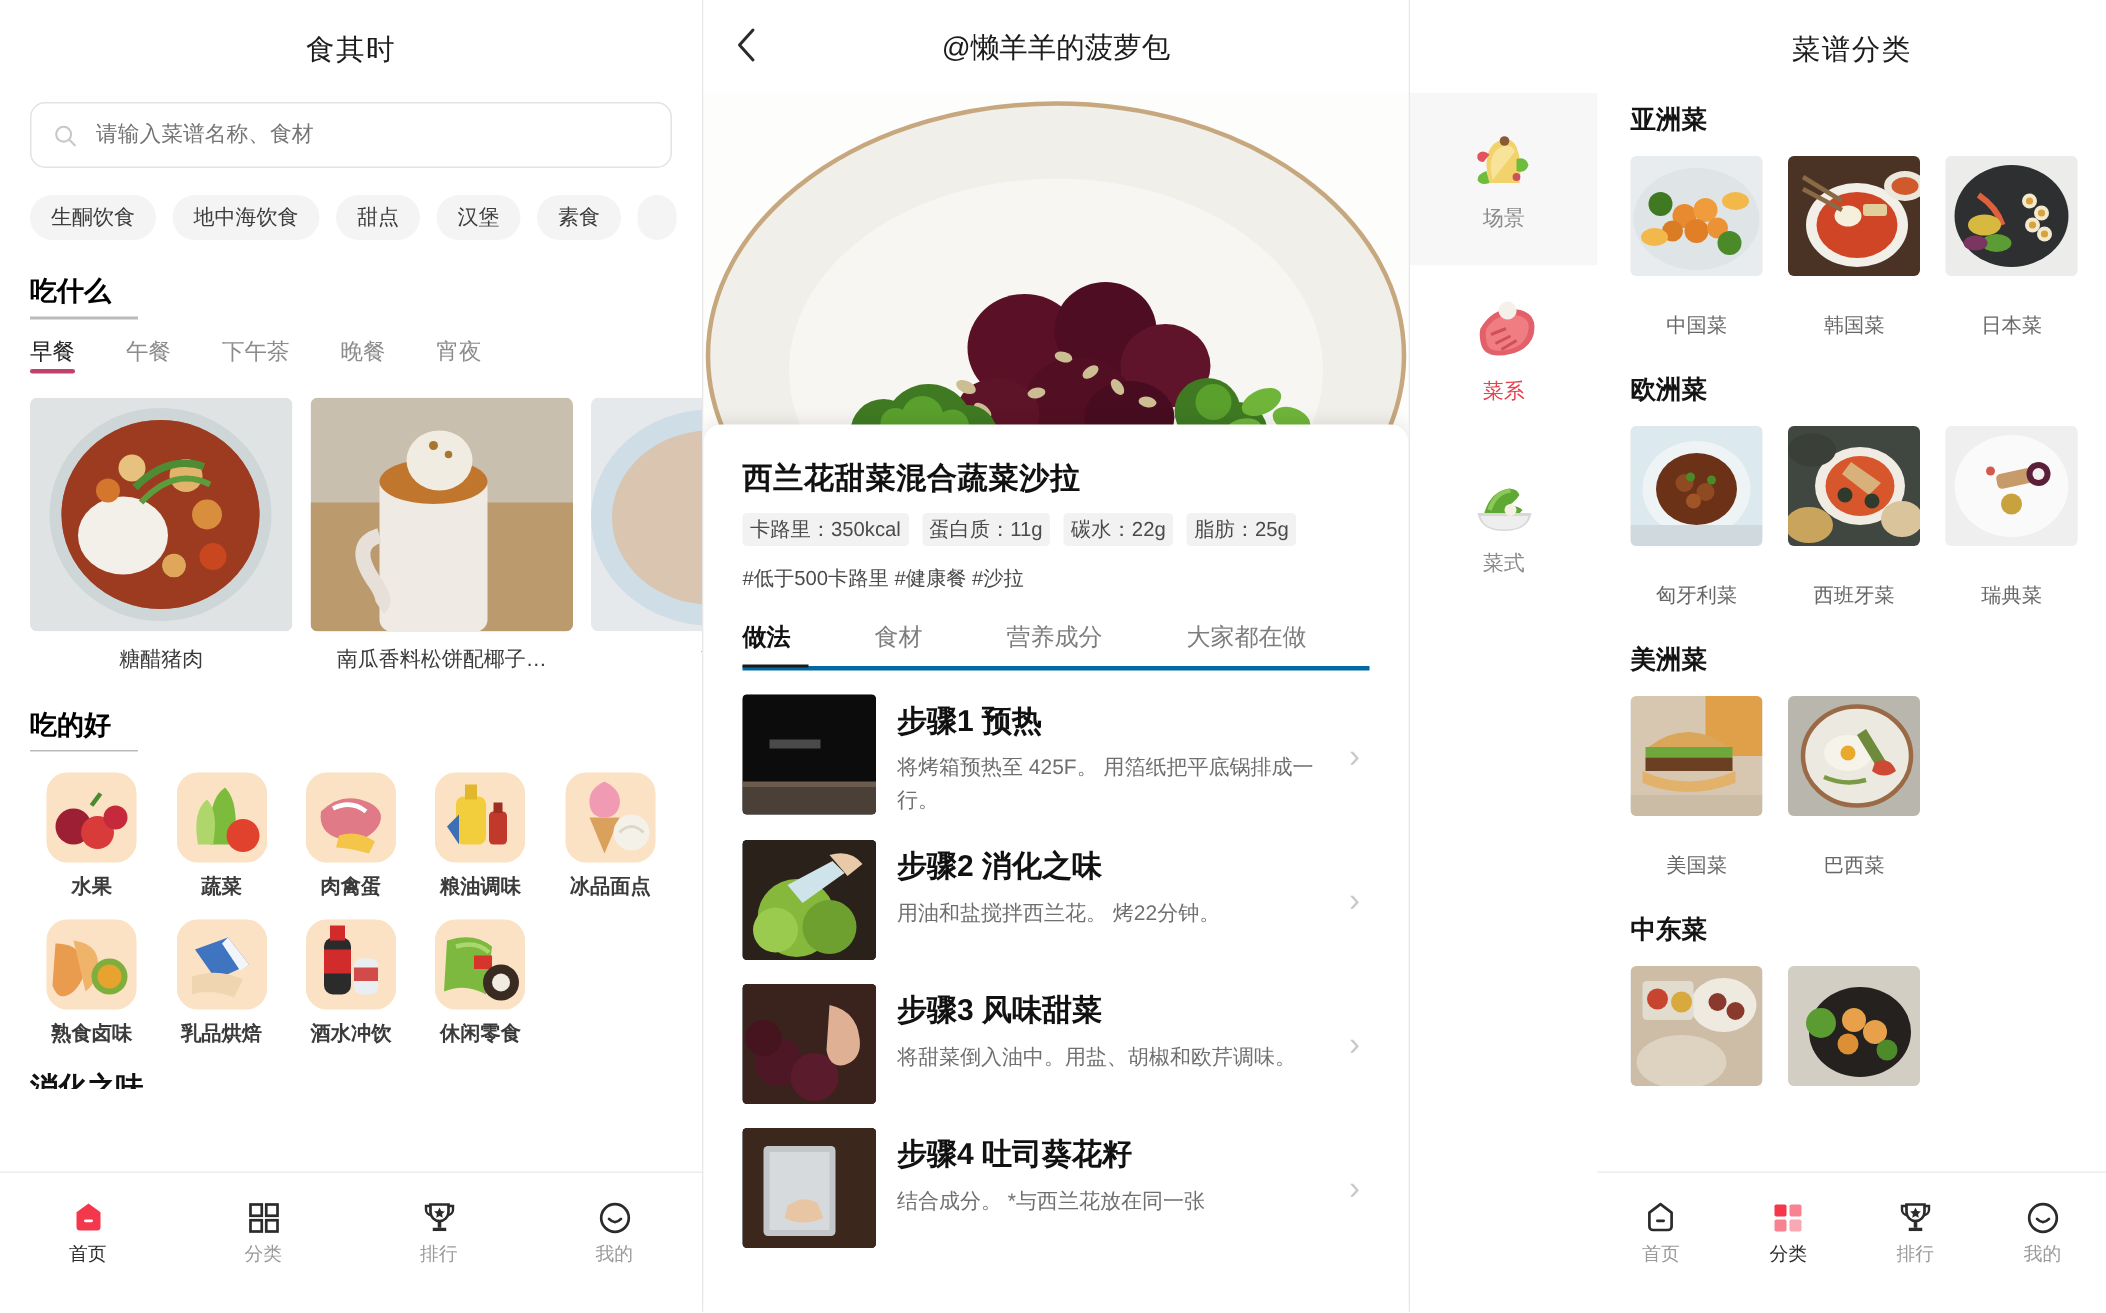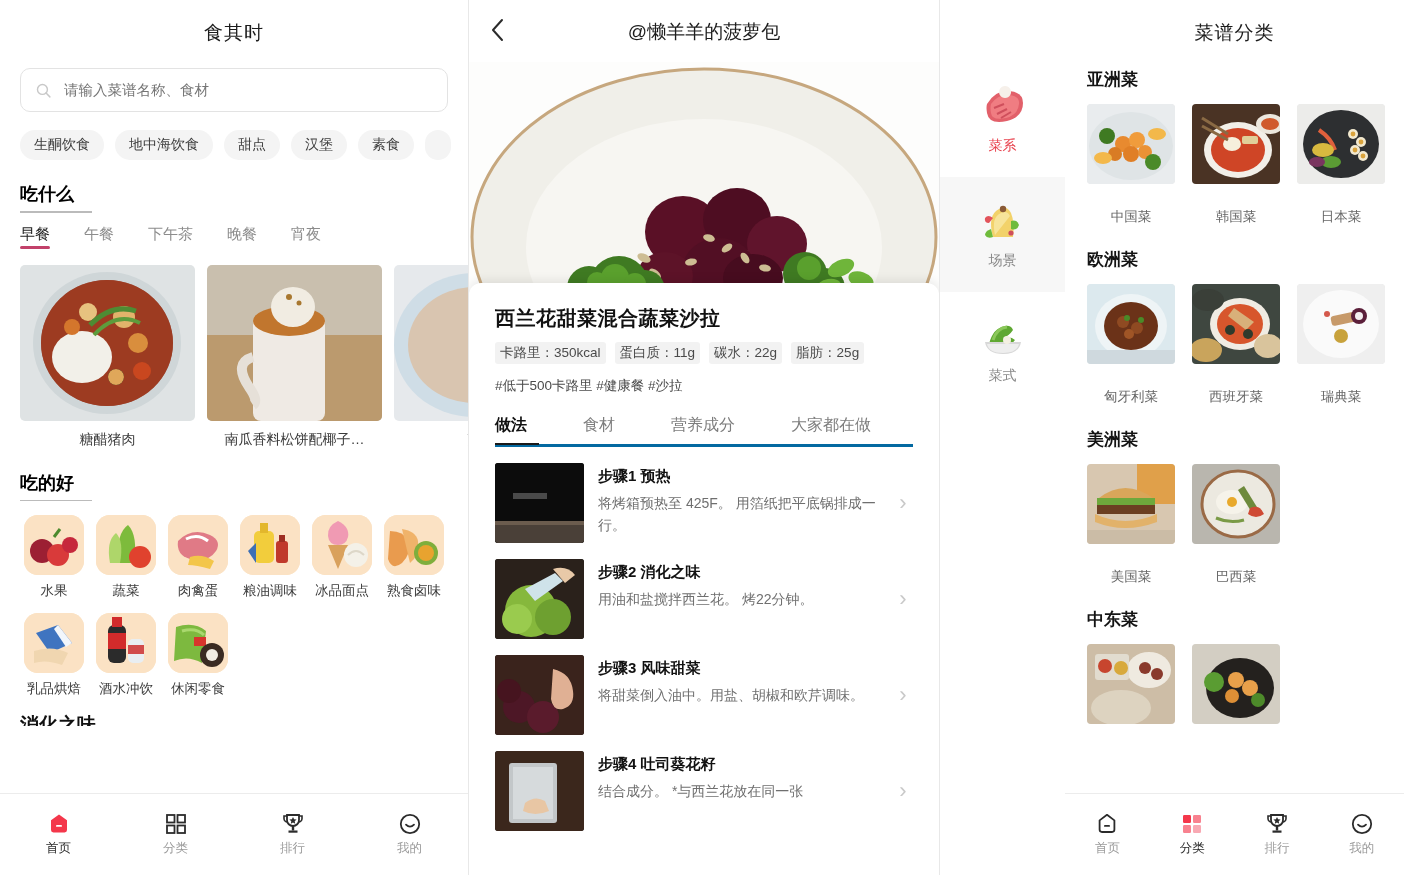--- a/index.html
+++ b/index.html
@@ -35,32 +35,32 @@
   .meal-tab.active { color:#222; font-weight:500; }
   .meal-tab.active:after { content:""; position:absolute; left:0; right:0; bottom:0;
                            height:2.5px; background:#c2416a; border-radius:2px; }
 
   .food-row { display:flex; gap:12px; margin:16px 0 0 20px; }
   .food-card { width:175px; flex:0 0 175px; }
   .food-thumb { width:175px; height:156px; border-radius:5px; overflow:hidden; position:relative; }
   .food-name { text-align:center; font-size:14px; color:#3a3a3a; margin-top:10px;
                white-space:nowrap; overflow:hidden; text-overflow:ellipsis; }
 
-  .cat-grid { display:grid; grid-template-columns:repeat(6,1fr); row-gap:13px;
-              margin:14px 18px 0 18px; }
+  .cat-grid { display:grid; grid-template-columns:repeat(5,1fr); row-gap:13px;
+              margin:14px 18px 0 18px;font-weight:bold; }
   .cat-item { text-align:center; }
   .cat-ico { width:60px; height:60px; border-radius:14px; margin:0 auto;
              background:#fbe2c4; position:relative; overflow:hidden; }
   .cat-label { font-size:13.5px; color:#3b3b3b; margin-top:7px; }
 
   .cut-head { margin:14px 0 0 20px; font-size:19px; font-weight:bold; color:#111;
               height:14px; overflow:hidden; }
 
   
-  .tabbar { position:absolute; left:0; bottom:0; height:82px; background:#fff;
+  .tabbar { position:absolute; left:0; bottom:12px; height:82px; background:#fff;
             border-top:1px solid #ececec; display:flex; align-items:center; }
   .tabbar .tb { flex:1; text-align:center; }
   .tb-ico { height:24px; display:flex; align-items:center; justify-content:center; }
   .tb-lab { font-size:12.5px; color:#9a9a9a; margin-top:4px; }
   .tb.active .tb-lab { color:#2b2b2b; }
 
   
   #mid { flex:0 0 470px; width:470px; background:#fff; }
   .mid-top { position:relative; height:62px; }
   .back-ico { position:absolute; left:18px; top:16px; width:22px; height:28px; }
@@ -77,21 +77,21 @@
   .tags { margin-top:13px; font-size:13.5px; color:#4a4a4a; }
   .det-tabs { display:flex; gap:56px; margin-top:20px; border-bottom:3px solid #0369a1; }
   .det-tab { font-size:16px; color:#7d7d7d; padding-bottom:8px; position:relative; }
   .det-tab.active { color:#111; font-weight:bold; }
   .det-tab.active:after { content:""; position:absolute; left:0; width:44px; bottom:-1px;
                           height:2.5px; background:#1a1a1a; }
   .step { display:flex; align-items:flex-start; padding:16px 0 0 0; }
   .step-thumb { width:89px; height:80px; flex:0 0 89px; border-radius:3px; overflow:hidden;
                 background:#1b1b1b; position:relative; }
   .step-body { flex:1; padding:4px 10px 0 14px; }
-  .step-title { font-size:15px; font-weight:bold; color:#111; }
+  .step-title { font-size:20px; font-weight:bold; color:#111; }
   .step-desc { font-size:14px; color:#6f6f6f; line-height:1.55; margin-top:7px; }
   .step-arrow { width:20px; flex:0 0 20px; align-self:center; color:#c9c9c9; font-size:22px;
                 text-align:center; line-height:1; }
 
   
   #rightwrap { flex:1; display:flex; position:relative; }
   .sidenav { flex:0 0 125px; width:125px; background:#fff; padding-top:62px; }
   .sidenav-item { height:115px; display:flex; flex-direction:column; align-items:center;
                   justify-content:center; background:#fff; }
   .sidenav-item.muted { background:#f7f7f7; }
@@ -511,44 +511,44 @@
         </div>
       </div>
     </div>
   </div>
 
   <div class="divider-v"></div>
 
   <div id="rightwrap">
 
     <div class="sidenav">
-      <div class="sidenav-item active">
-        <div class="sn-ico">
-          <svg width="44" height="44" viewBox="0 0 44 44">
-            <path d="M6 20 q8 -14 22 -13 q14 1 14 12 q0 14 -16 18 q-18 4 -20 -8 q-1 -6 0 -9z" fill="#e2606a"></path>
-            <path d="M10 20 q7 -10 18 -9 q11 1 10 9 q-1 11 -13 14 q-14 3 -15 -5 q-1 -5 0 -9z" fill="#f07d82"></path>
-            <path d="M24 14 a6 6 0 1 1 .1 0" fill="#f6f0ea"></path>
-            <path d="M13 24 l10 -4 M16 30 l10 -5 M20 34 l10 -6" stroke="#cf4f5c" stroke-width="2" fill="none"></path>
-          </svg>
-        </div>
-        <div class="sn-lab">菜系</div>
-      </div>
       <div class="sidenav-item muted">
         <div class="sn-ico">
           <svg width="44" height="44" viewBox="0 0 44 44">
             <path d="M12 38 q-6 -22 6 -28 q8 -4 12 4 q4 10 2 24z" fill="#f2d26a"></path>
             <path d="M14 36 q-4 -18 6 -22 q6 -3 9 3" fill="#f7e49a"></path>
             <path d="M10 30 q-6 2 -6 6 q2 4 8 2z" fill="#6fbb3c"></path>
             <path d="M30 22 q6 -2 8 4 q-2 6 -8 4z" fill="#6fbb3c"></path>
             <path d="M8 24 q-5 0 -4 -5 q3 -4 8 0z" fill="#e2535b"></path>
             <circle cx="22" cy="10" r="3.2" fill="#8a5a36"></circle>
             <circle cx="30" cy="34" r="2.6" fill="#cf4f5c"></circle>
           </svg>
         </div>
         <div class="sn-lab">场景</div>
+      </div>
+      <div class="sidenav-item active">
+        <div class="sn-ico">
+          <svg width="44" height="44" viewBox="0 0 44 44">
+            <path d="M6 20 q8 -14 22 -13 q14 1 14 12 q0 14 -16 18 q-18 4 -20 -8 q-1 -6 0 -9z" fill="#e2606a"></path>
+            <path d="M10 20 q7 -10 18 -9 q11 1 10 9 q-1 11 -13 14 q-14 3 -15 -5 q-1 -5 0 -9z" fill="#f07d82"></path>
+            <path d="M24 14 a6 6 0 1 1 .1 0" fill="#f6f0ea"></path>
+            <path d="M13 24 l10 -4 M16 30 l10 -5 M20 34 l10 -6" stroke="#cf4f5c" stroke-width="2" fill="none"></path>
+          </svg>
+        </div>
+        <div class="sn-lab">菜系</div>
       </div>
       <div class="sidenav-item">
         <div class="sn-ico">
           <svg width="44" height="44" viewBox="0 0 44 44">
             <path d="M8 30 q4 -16 16 -18 q6 -1 8 4 q-4 6 -10 8 q8 -2 12 2 q-4 6 -12 6z" fill="#5fa832"></path>
             <path d="M12 26 q4 -12 14 -13" stroke="#8bc85a" stroke-width="3" fill="none"></path>
             <path d="M4 28 h36 q-2 12 -18 12 q-16 0 -18 -12z" fill="#d8d8d8"></path>
             <path d="M6 30 h32 q-2 9 -16 9 q-14 0 -16 -9z" fill="#eeeeee"></path>
             <circle cx="26" cy="26" r="4" fill="#f4f0e2"></circle>
           </svg>

